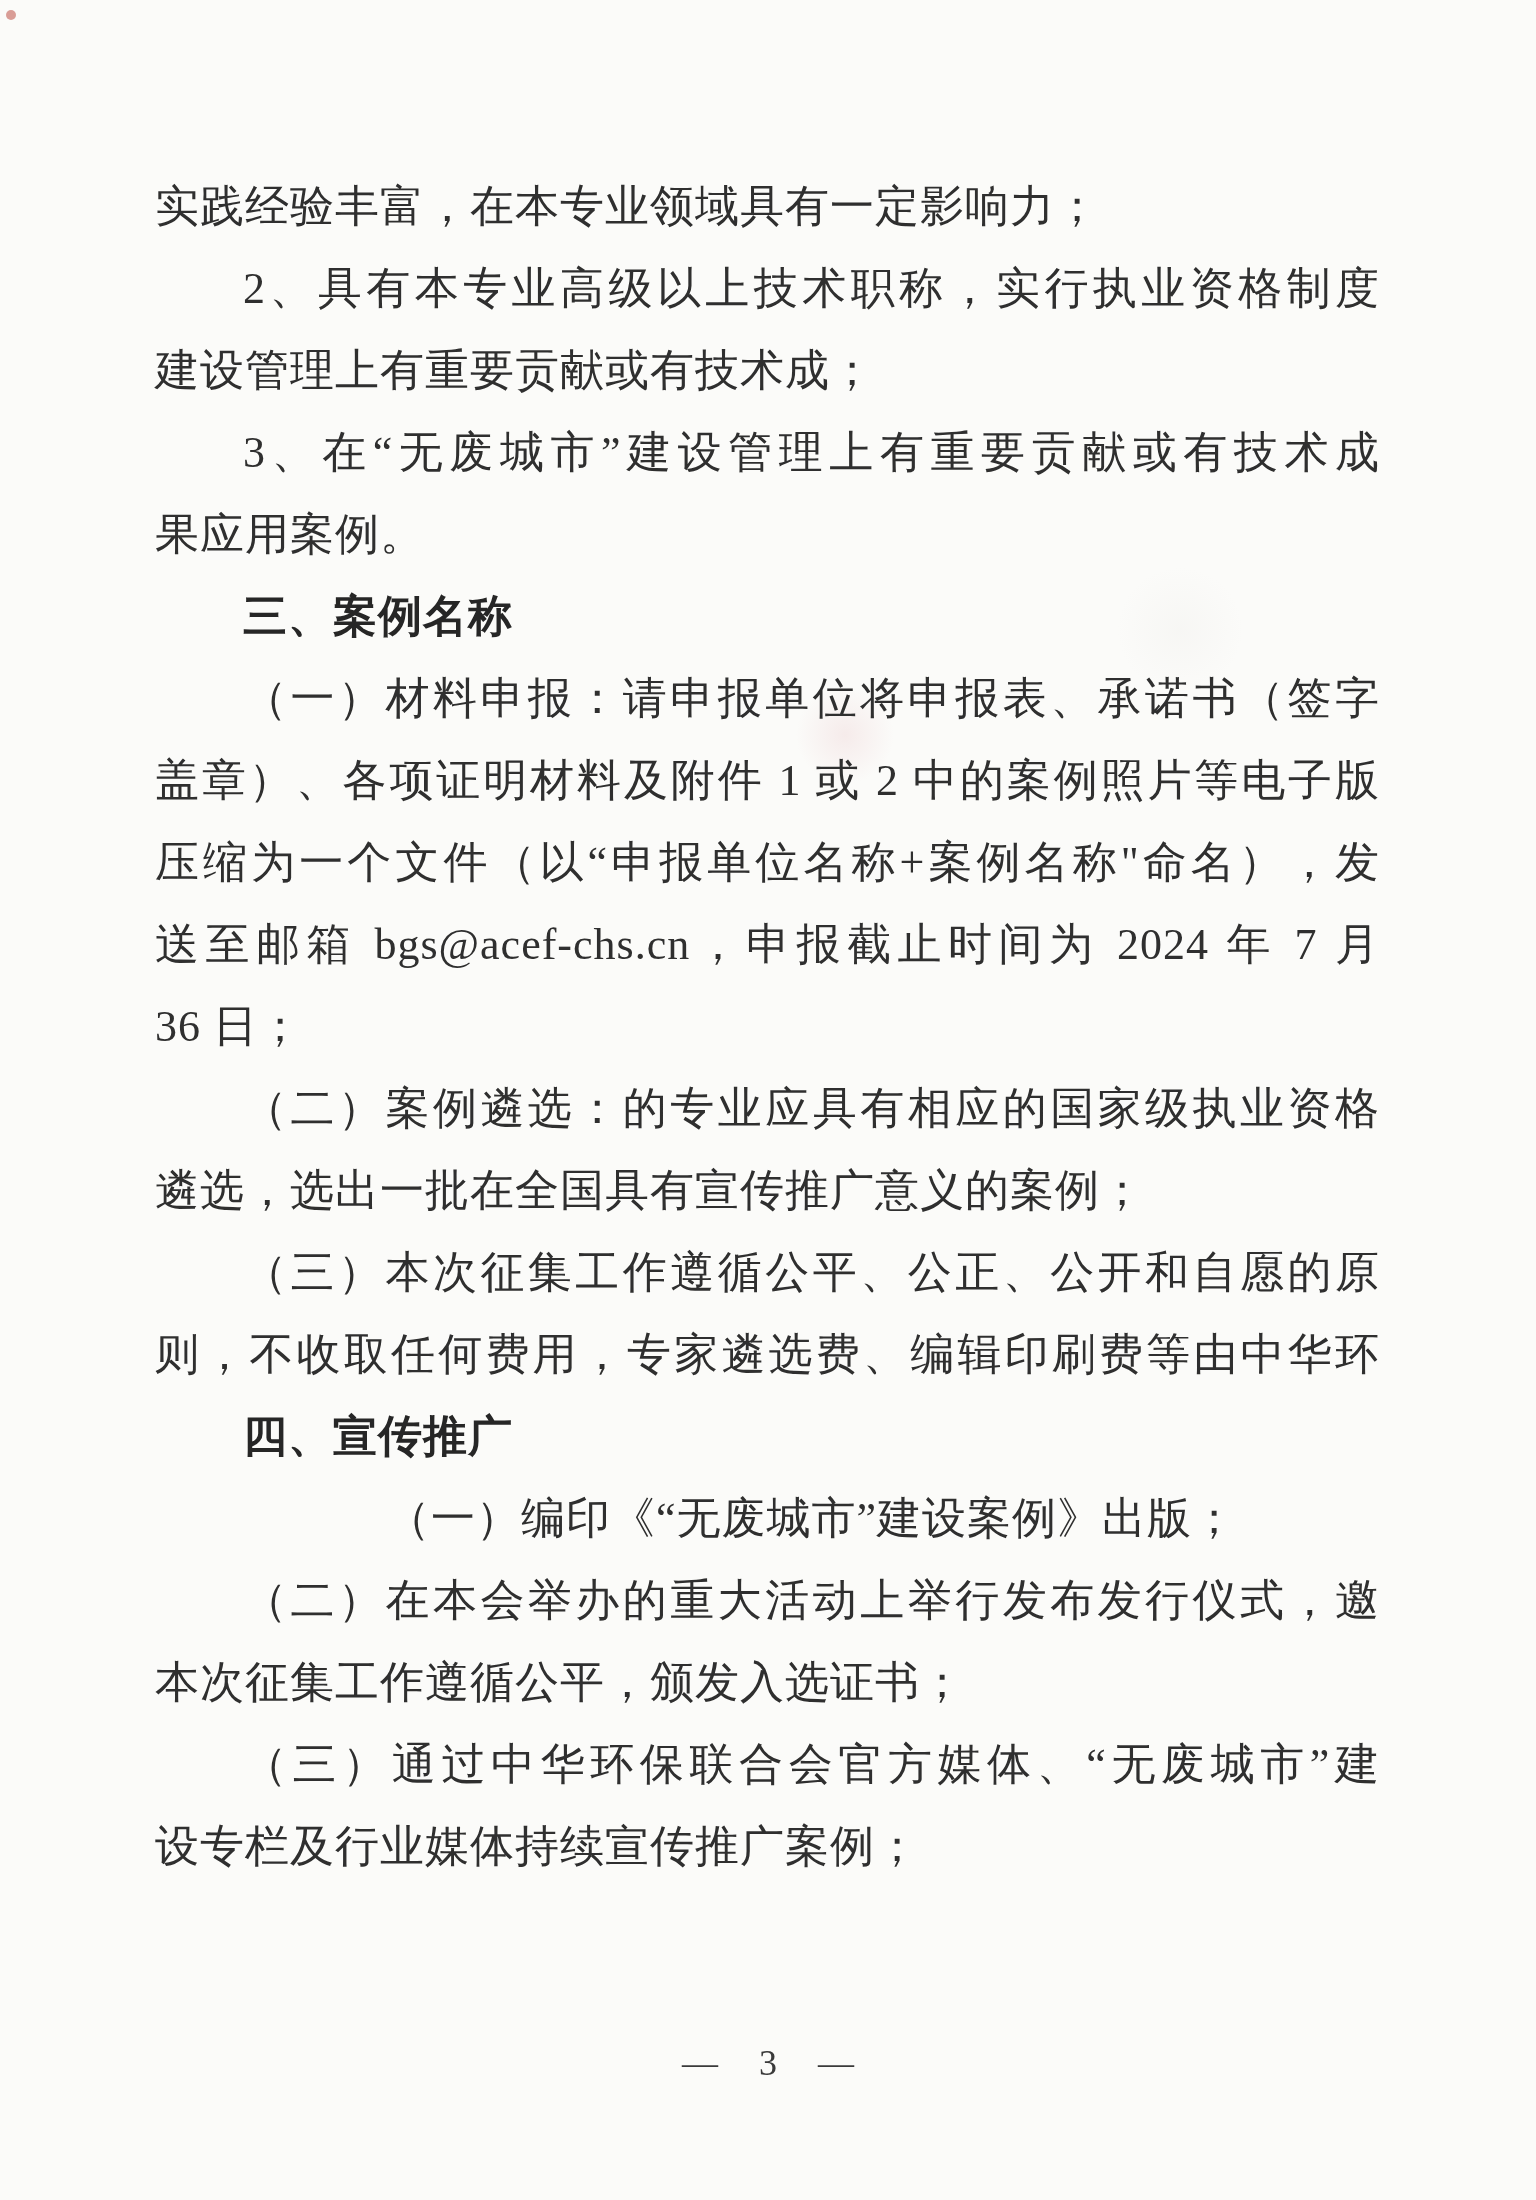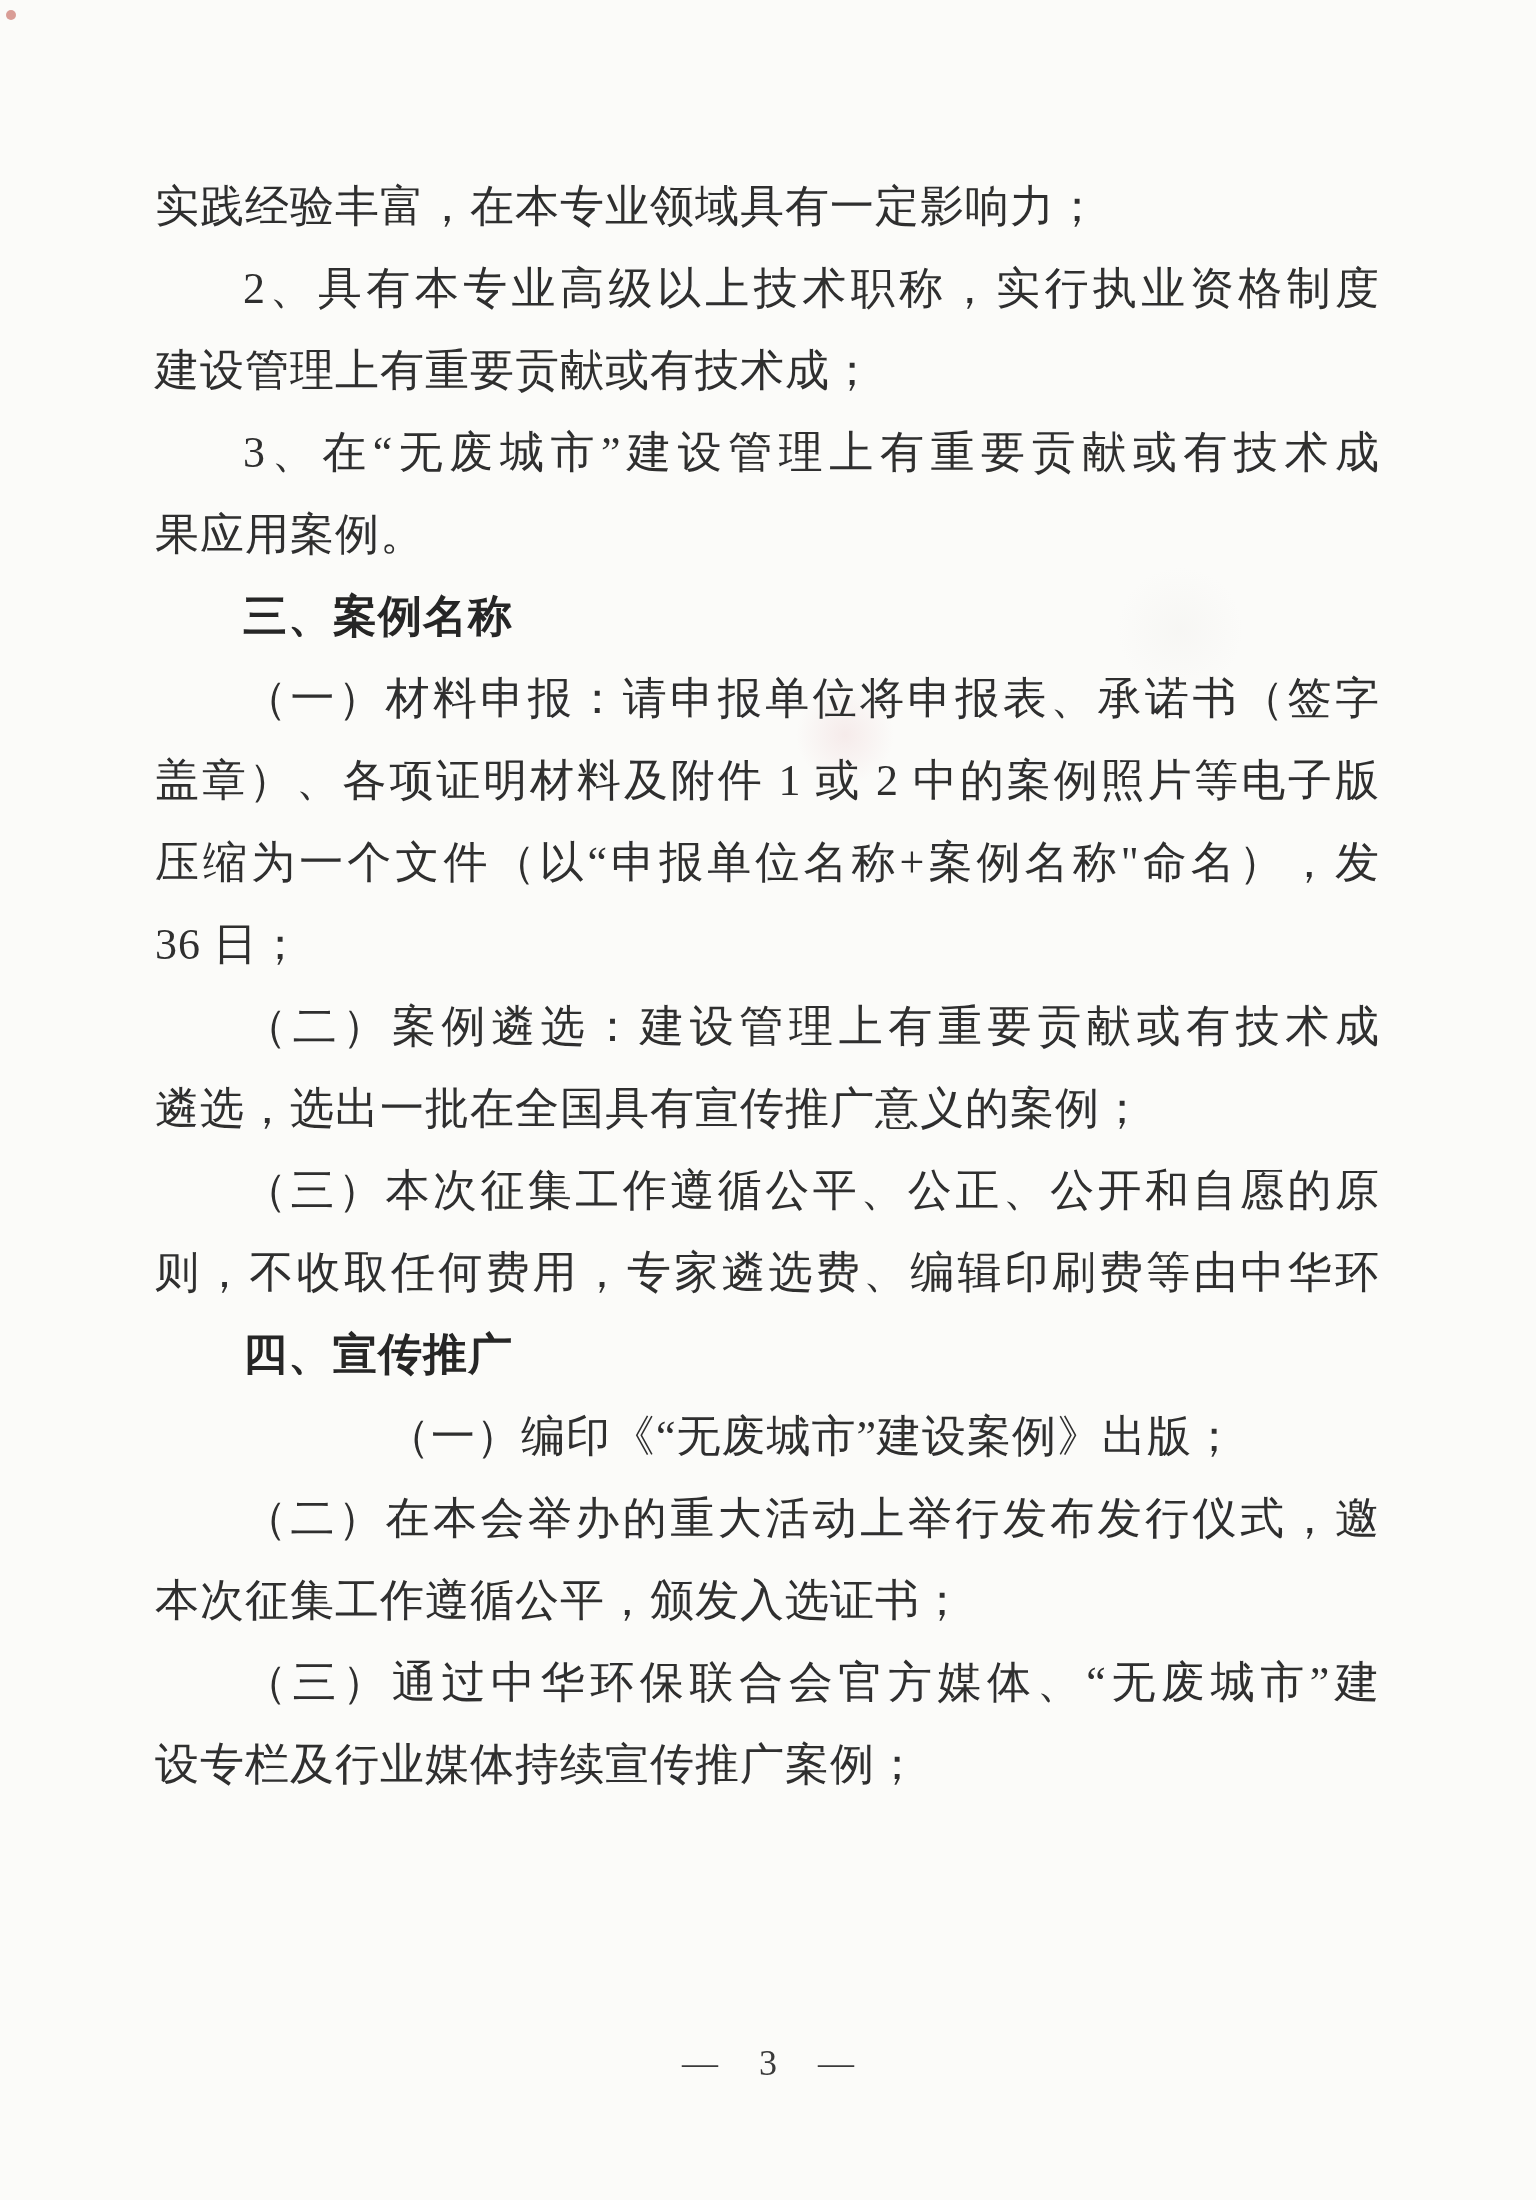--- a/index.html
+++ b/index.html
@@ -88,22 +88,23 @@
   <div class="textblock">
       <div class="line plain">实践经验丰富，在本专业领域具有一定影响力；</div>
       <div class="line start">2、具有本专业高级以上技术职称，实行执业资格制度</div>
       <div class="line plain">建设管理上有重要贡献或有技术成；</div>
       <div class="line start">3、在“无废城市”建设管理上有重要贡献或有技术成</div>
       <div class="line plain">果应用案例。</div>
       <div class="line heading">三、案例名称</div>
       <div class="line start">（一）材料申报：请申报单位将申报表、承诺书（签字</div>
       <div class="line full">盖章）、各项证明材料及附件 1 或 2 中的案例照片等电子版</div>
       <div class="line full">压缩为一个文件（以“申报单位名称+案例名称"命名），发</div>
+      <div class="line full">送至邮箱 bgs@acef-chs.cn，申报截止时间为 2024 年 7 月</div>
       <div class="line plain">36 日；</div>
-      <div class="line start">（二）案例遴选：建设管理上有重要贡献或有技术成</div>
+      <div class="line start">（二）案例遴选：的专业应具有相应的国家级执业资格</div>
       <div class="line plain">遴选，选出一批在全国具有宣传推广意义的案例；</div>
       <div class="line start">（三）本次征集工作遵循公平、公正、公开和自愿的原</div>
       <div class="line full">则，不收取任何费用，专家遴选费、编辑印刷费等由中华环</div>
       <div class="line heading">四、宣传推广</div>
       <div class="line indent-plain">（一）编印《“无废城市”建设案例》出版；</div>
       <div class="line start">（二）在本会举办的重大活动上举行发布发行仪式，邀</div>
       <div class="line plain">本次征集工作遵循公平，颁发入选证书；</div>
       <div class="line start">（三）通过中华环保联合会官方媒体、“无废城市”建</div>
       <div class="line plain">设专栏及行业媒体持续宣传推广案例；</div>
     </div>

